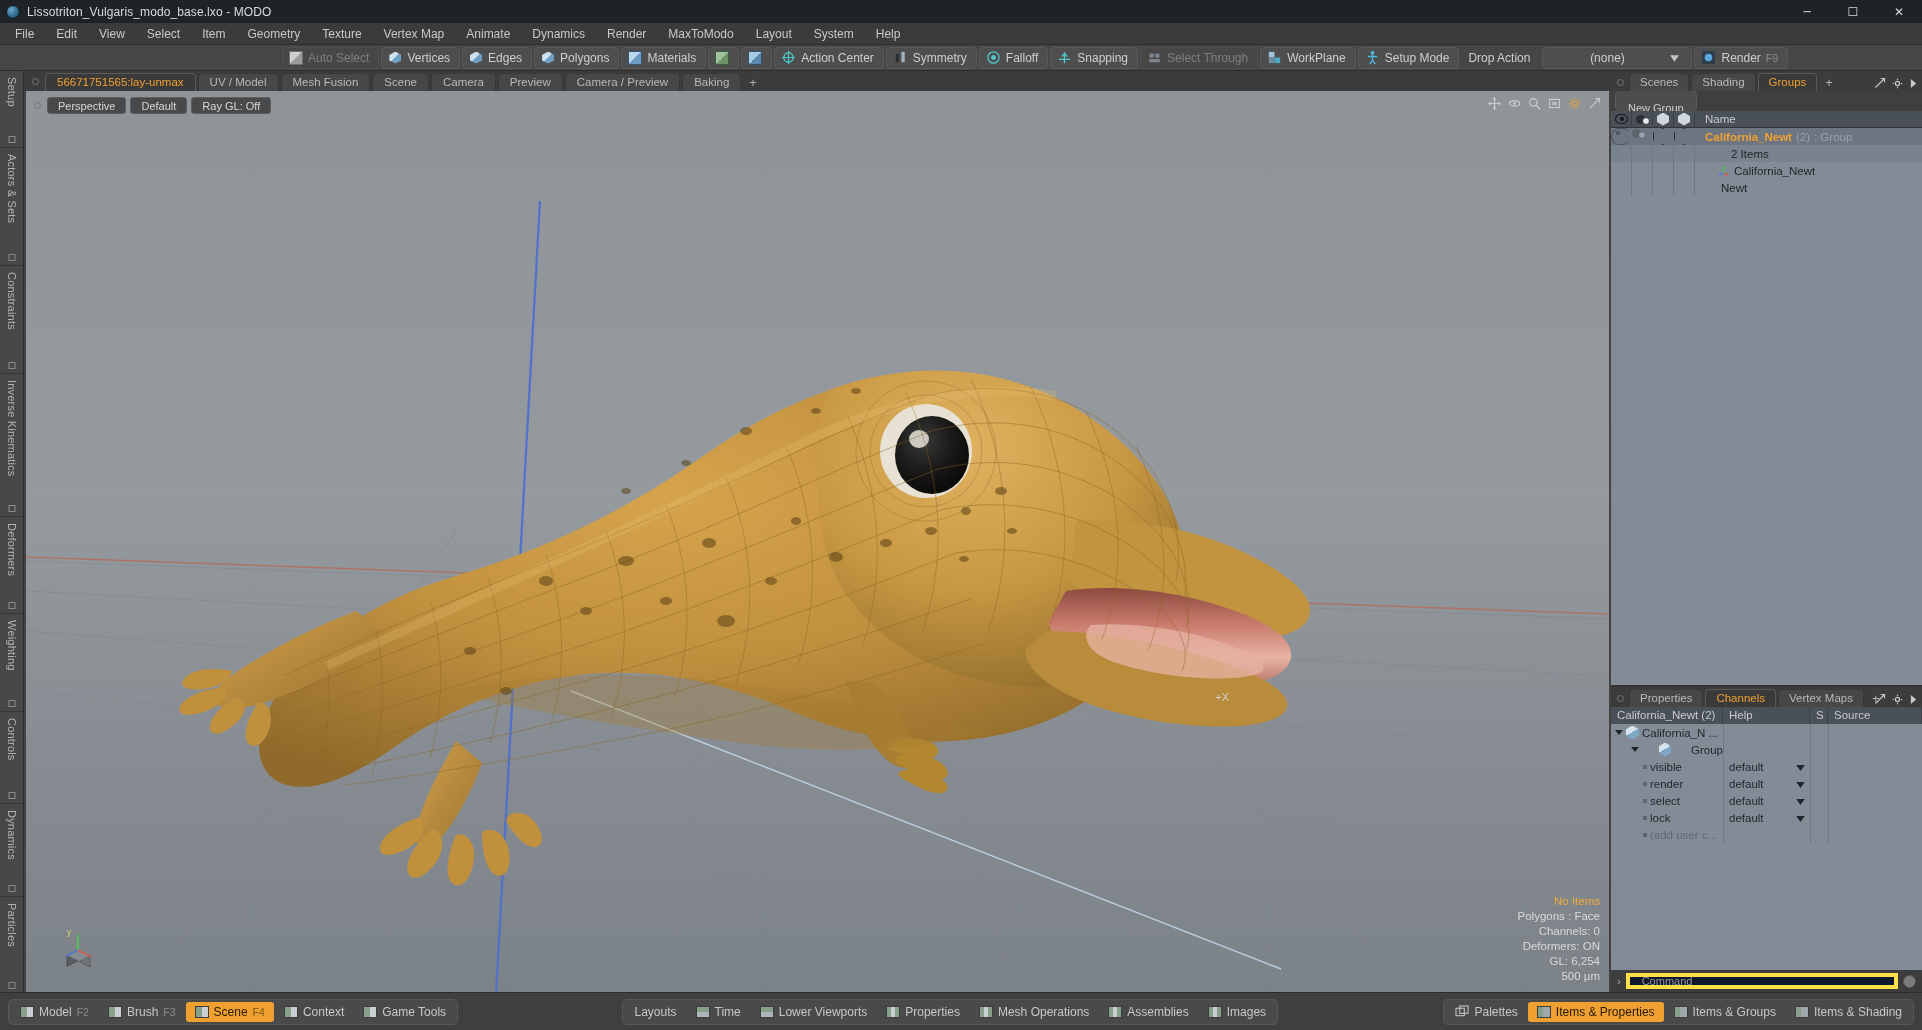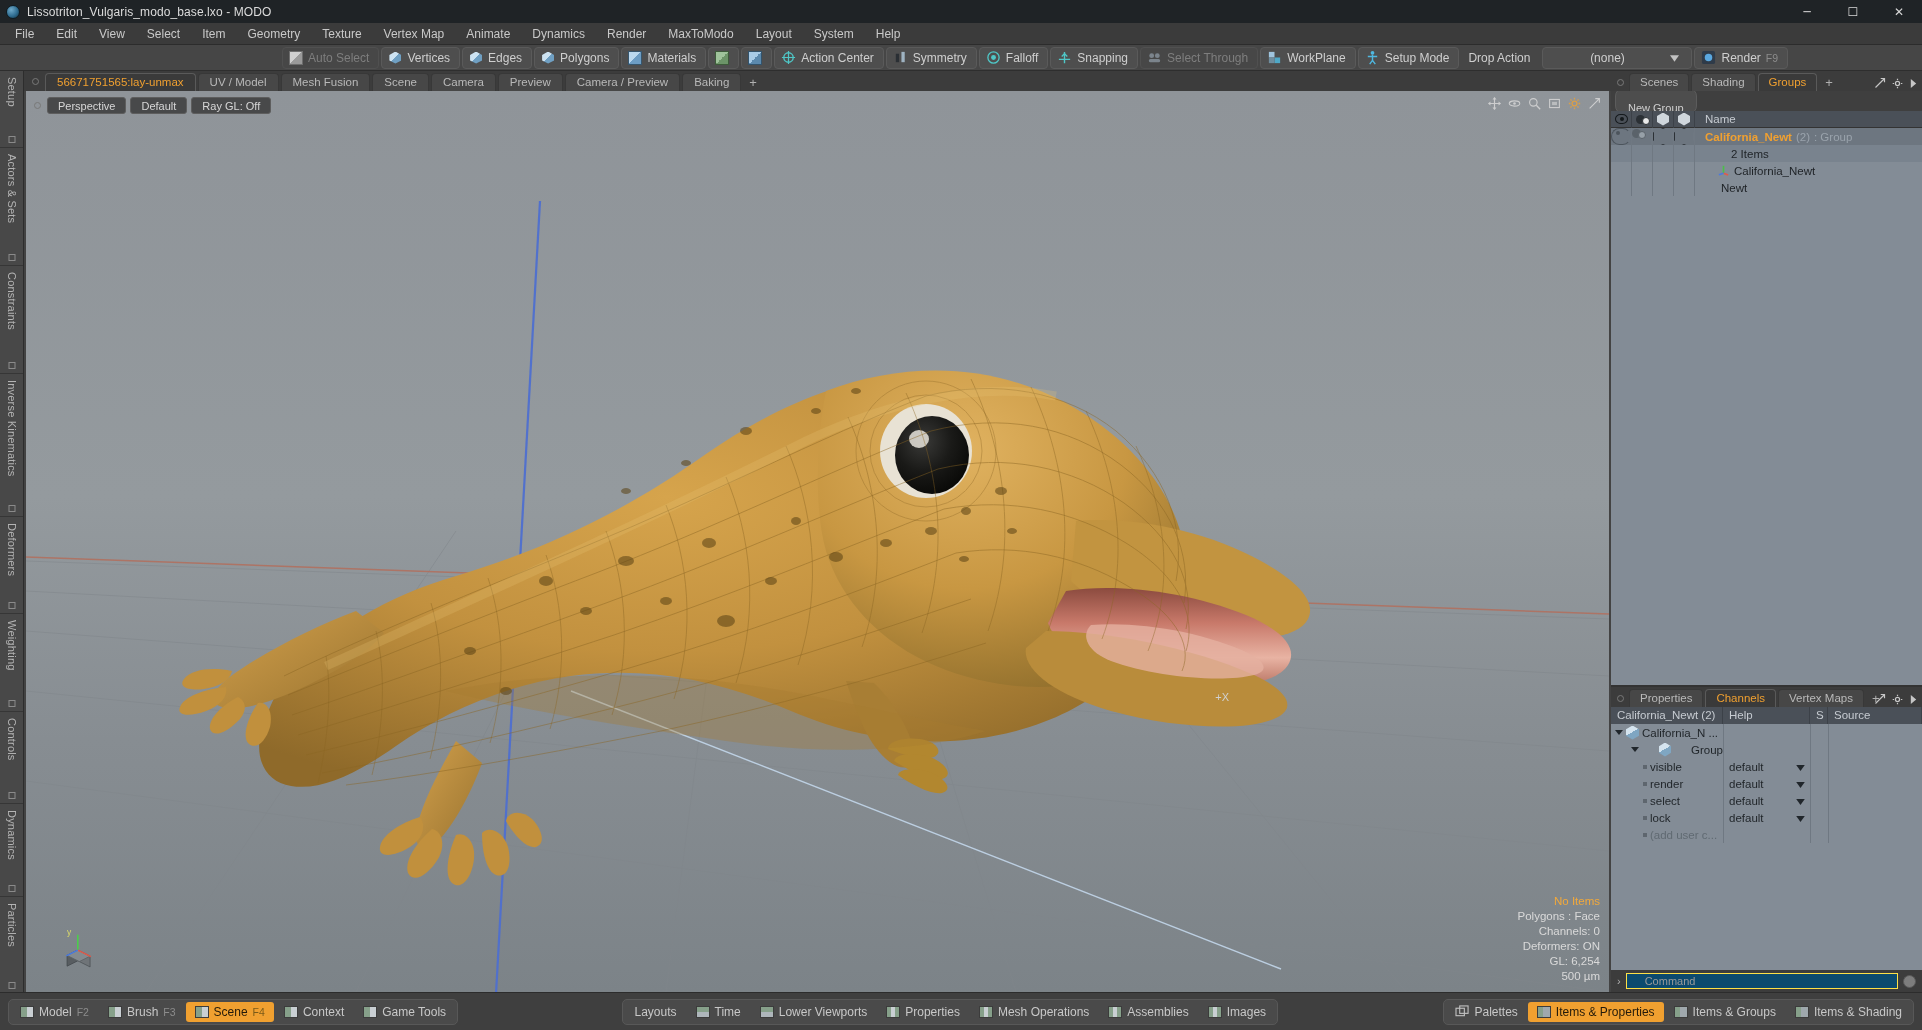--- a/index.html
+++ b/index.html
@@ -178,22 +178,22 @@
   .chrow .c1 { width: 112px; display:flex; align-items:center; gap:3px; padding-left:4px; white-space:nowrap; }
   .chrow .c2 { width: 87px; border-left:1px solid #6f7882; height:17px; display:flex; align-items:center; justify-content:space-between; padding:0 5px; }
   .chrow .c3 { width: 18px; border-left:1px solid #6f7882; height:17px; }
   .chrow .c4 { flex:1; border-left:1px solid #6f7882; height:17px; }
   .caret { width:0;height:0;border-left:4px solid transparent;border-right:4px solid transparent;border-top:5px solid #20262b; }
   .dotmark { width:4px;height:4px;background:#5e666e; }
 
   #cmdline { height: 22px; background: #3c3c3c; display:flex; align-items:center; gap:5px; padding: 0 6px; }
   #cmdline .carrow { color:#b0b0b0; font-size:11px; }
   #cmdline input {
-    flex:1; height: 16px; background:#0c4a6e; border: 1px solid #fde047; color:#c8c8c8;
-    font-size: 11px; padding: 0 18px; font-family:"Liberation Sans",sans-serif;
+    flex:1; height: 16px; background:#0f172a; border: 4px solid #fde047; color:#c8c8c8;
+    font-size: 11px; padding: 0 12px; font-family:"Liberation Sans",sans-serif;
   }
   #cmdline input::placeholder { color: #9a9a9a; }
   .cbadge{width:13px;height:13px;border-radius:50%;background:#7d7d7d;border:1px solid #5a5a5a;}
 
   
   #statusbar {
     position: absolute; left: 0; right: 0; bottom: 0; height: 38px;
     background: #3f3f3f; border-top: 1px solid #2c2c2c;
     display: flex; align-items: center; padding: 0 8px;
   }

